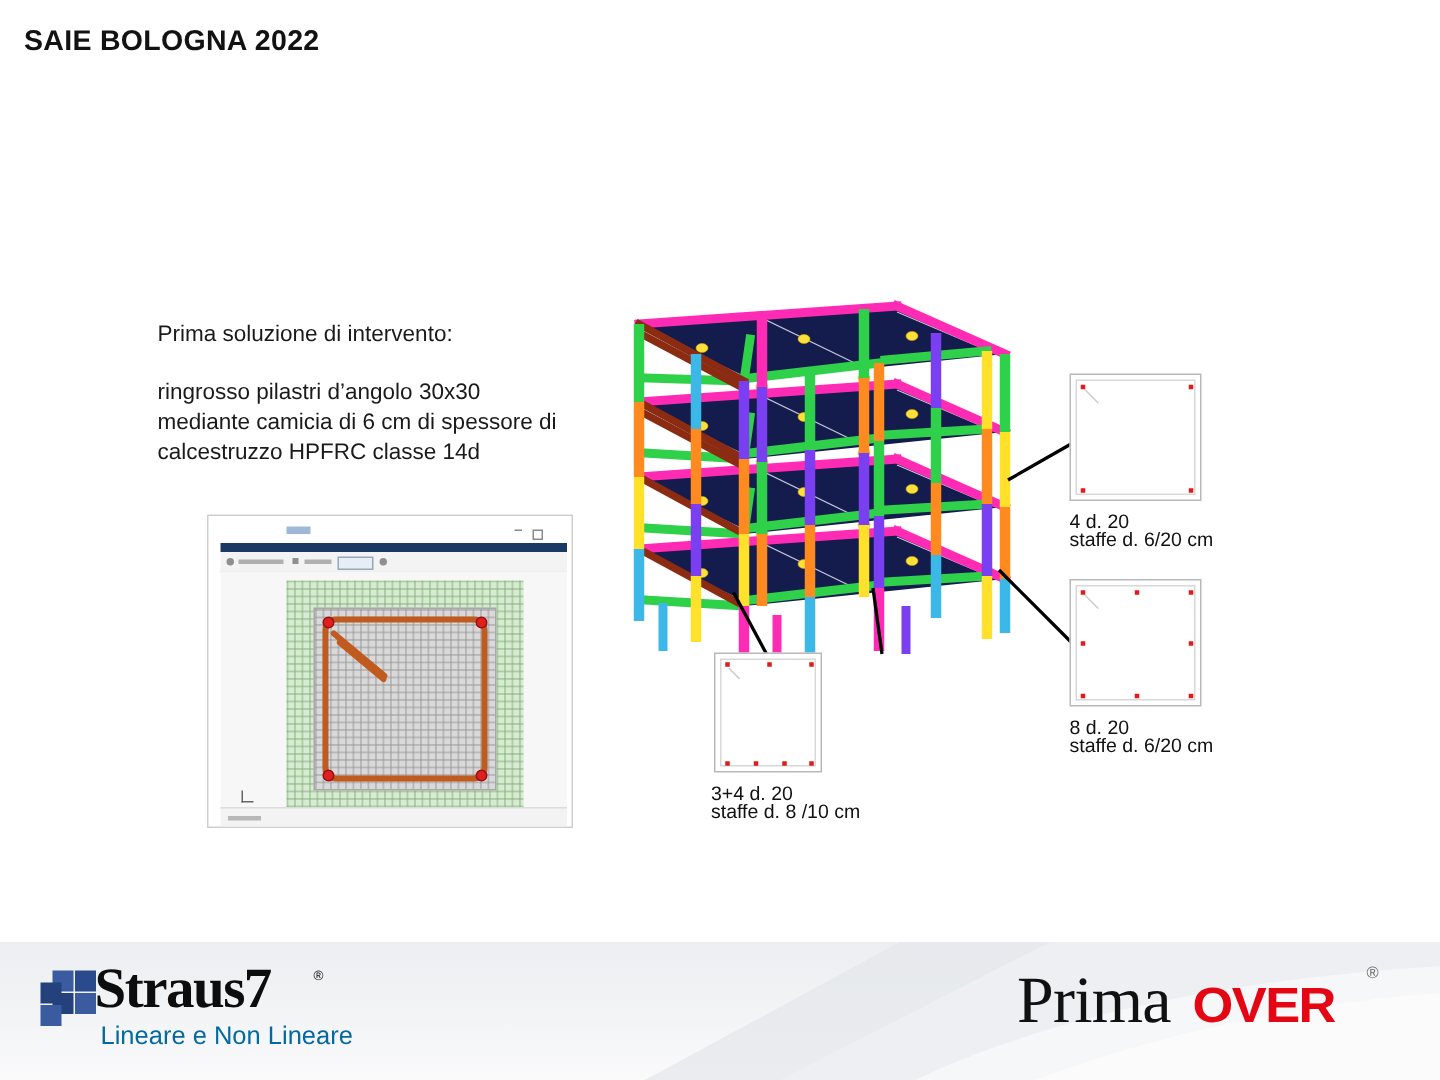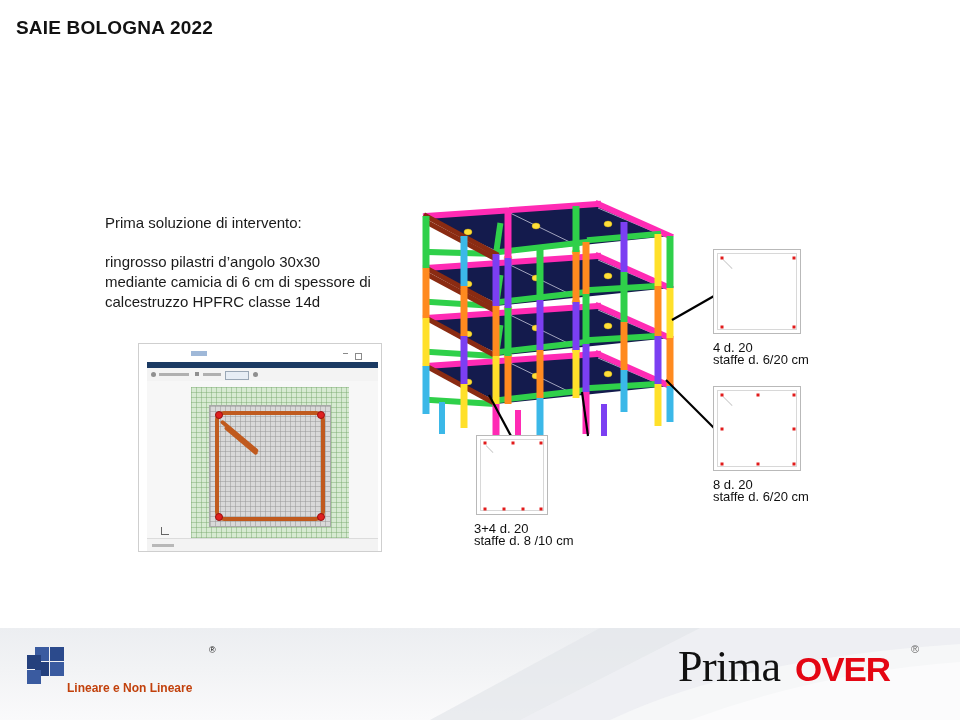--- a/index.html
+++ b/index.html
@@ -159,21 +159,21 @@
     font-family:"Liberation Serif", serif;
     font-size:38px;font-weight:bold;color:#0d0d0d;letter-spacing:-1px;
     white-space:nowrap;
   }
   .straus-reg{
     position:absolute;left:182px;top:2px;font-size:9px;color:#0d0d0d;
     font-family:"Liberation Sans", sans-serif;
   }
   .straus-tag{
     position:absolute;left:40px;top:38px;
-    font-size:12px;font-weight:bold;color:#c2410c;white-space:nowrap;
+    font-size:17px;font-weight:normal;color:#0369a1;white-space:nowrap;
   }
 
   
   .logo-easy{position:absolute;left:678px;top:645px;width:250px;height:48px;}
   .easy-word{
     position:absolute;left:0;top:-4px;
     font-family:"Liberation Serif", serif;font-size:44px;color:#111;
     white-space:nowrap;letter-spacing:-.5px;
   }
   .over-word{
@@ -448,20 +448,21 @@
 
   <div class="logo-straus">
     <div class="sq-grid">
       <div class="sq" style="left:8px;top:0;background:#3a5ba0;"></div>
       <div class="sq" style="left:23px;top:0;background:#2b4a8c;"></div>
       <div class="sq" style="left:8px;top:15px;background:#24407d;"></div>
       <div class="sq" style="left:23px;top:15px;background:#3a5ba0;"></div>
       <div class="sq" style="left:0;top:8px;background:#24407d;"></div>
       <div class="sq" style="left:0;top:23px;background:#3a5ba0;"></div>
     </div>
+    <div class="straus-word">Straus7</div>
     <div class="straus-reg">®</div>
     <div class="straus-tag">Lineare e Non Lineare</div>
   </div>
 
   <div class="logo-easy">
     <div class="easy-word">Prima</div>
     <div class="over-word">OVER</div>
     <div class="easy-reg">®</div>
   </div>
 

